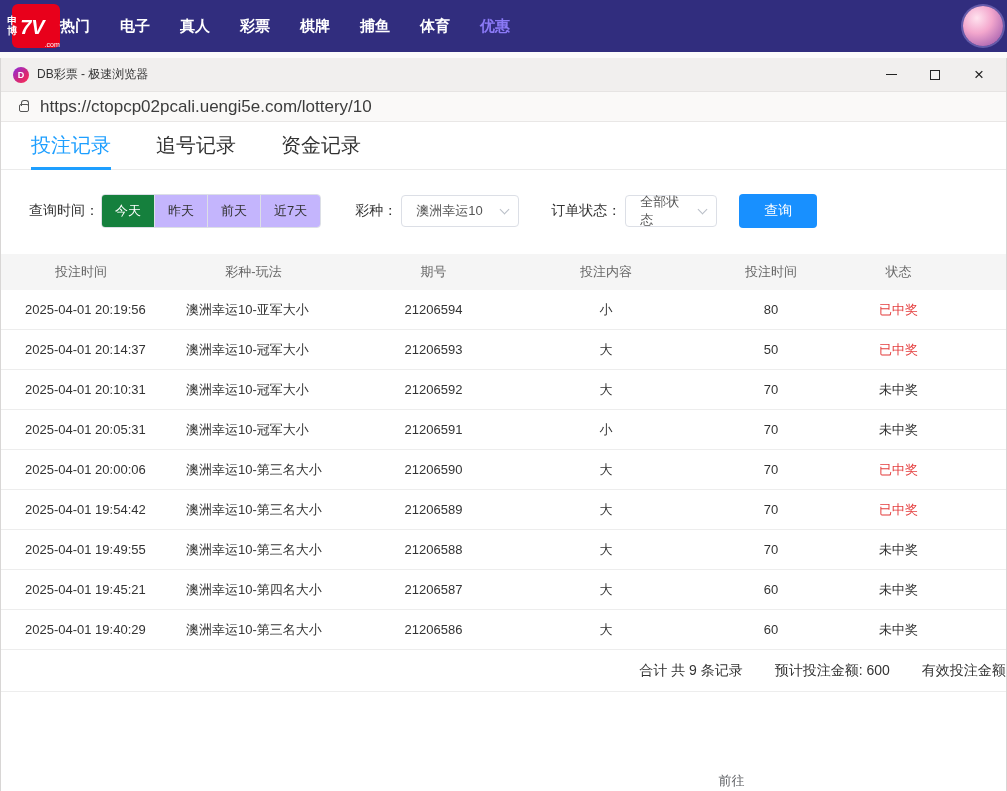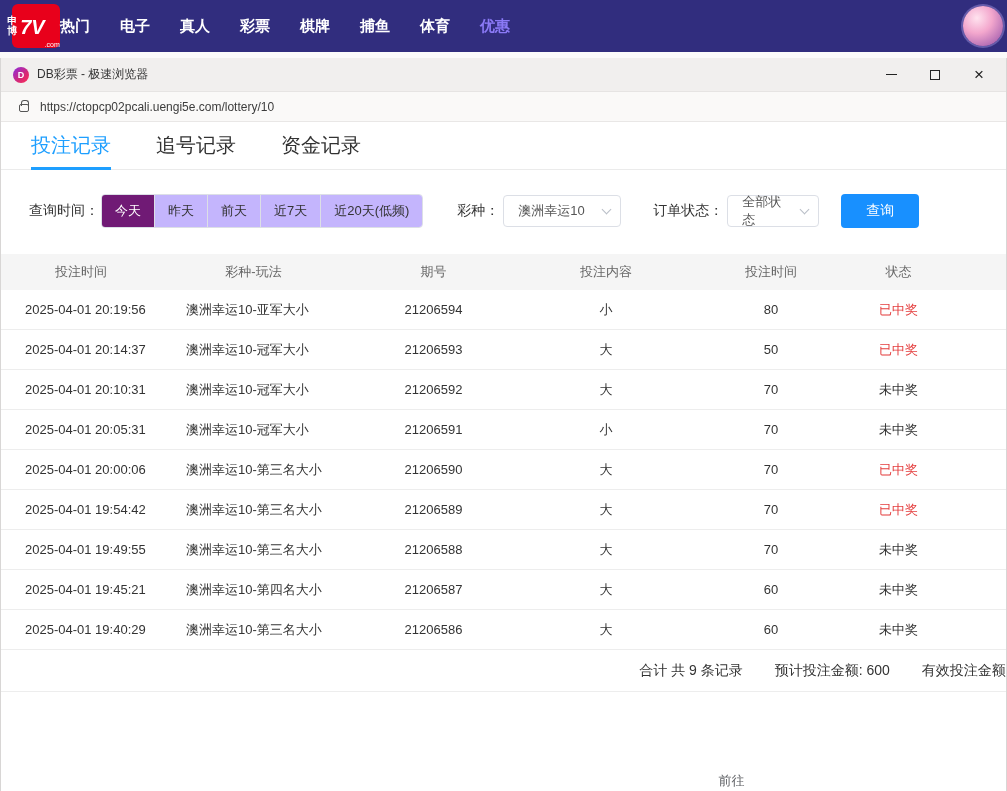--- a/index.html
+++ b/index.html
@@ -57,39 +57,39 @@
 
   .addressbar {
     height:30px; background:#faf9f8; display:flex; align-items:center;
     padding:0 18px; border-bottom:1px solid #e9e7e6; gap:11px;
   }
   .padlock { width:10px; height:8px; border:1px solid #555; border-radius:2px; position:relative; margin-top:3px; }
   .padlock::before {
     content:''; position:absolute; top:-5px; left:1px; width:6px; height:5px;
     border:1px solid #555; border-bottom:none; border-radius:3px 3px 0 0;
   }
-  .url { font-size:12px; color:#3c3c3c; cursor:text; }
+  .url { font-size:17px; color:#3c3c3c; cursor:text; }
 
   
   .content { background:#fff; width:1005px; overflow:hidden; }
 
   .tabs { height:48px; display:flex; align-items:stretch; padding:0 30px; gap:45px; border-bottom:1px solid #ebebeb; }
   .tab { font-size:20px; color:#333; display:flex; align-items:center; position:relative; cursor:pointer;font-family:Liberation Serif, serif; }
   .tab.active { color:#1e9fff; }
   .tab.active::after { content:''; position:absolute; bottom:-1px; left:0; right:0; height:3px; background:#1e9fff; }
 
   .filters { display:flex; align-items:center; padding:24px 28px 26px; font-size:14px; color:#333; }
   .filter-label { white-space:nowrap; }
   .time-group { display:flex; border:1px solid #dcdfe6; border-radius:4px; overflow:hidden; margin-left:2px; }
   .time-btn {
     padding:0 13px; height:32px; line-height:32px; font-size:13px; color:#333;
     background:#c4b5fd; border-left:1px solid #dcdfe6; cursor:pointer; white-space:nowrap;
   }
   .time-btn:first-child { border-left:none; }
-  .time-btn.active { background:#701a75; color:#fff; }
+  .time-btn.active { background:#15803d; color:#fff; }
   .lbl-lottery { margin-left:34px; }
   .select {
     display:flex; align-items:center; justify-content:space-between;
     border:1px solid #dcdfe6; border-radius:4px; height:32px;
     padding:0 10px 0 14px; color:#555; font-size:13px; background:#fff;
     cursor:pointer; margin-left:4px;
   }
   .sel-lottery { width:118px; }
   .sel-status { width:92px; }
   .chev {
@@ -190,21 +190,20 @@
       <div class="tab">资金记录</div>
     </div>
 
     <div class="filters">
       <span class="filter-label">查询时间：</span>
       <div class="time-group">
           <div class="time-btn active">今天</div>
           <div class="time-btn">昨天</div>
           <div class="time-btn">前天</div>
           <div class="time-btn">近7天</div>
-          <div class="time-btn">近20天(低频)</div>
         </div>
       <span class="filter-label lbl-lottery">彩种：</span>
       <div class="select sel-lottery">
         <span>澳洲幸运10</span>
         <span class="chev"></span>
       </div>
       <span class="filter-label lbl-status">订单状态：</span>
       <div class="select sel-status">
         <span>全部状态</span>
         <span class="chev"></span>

